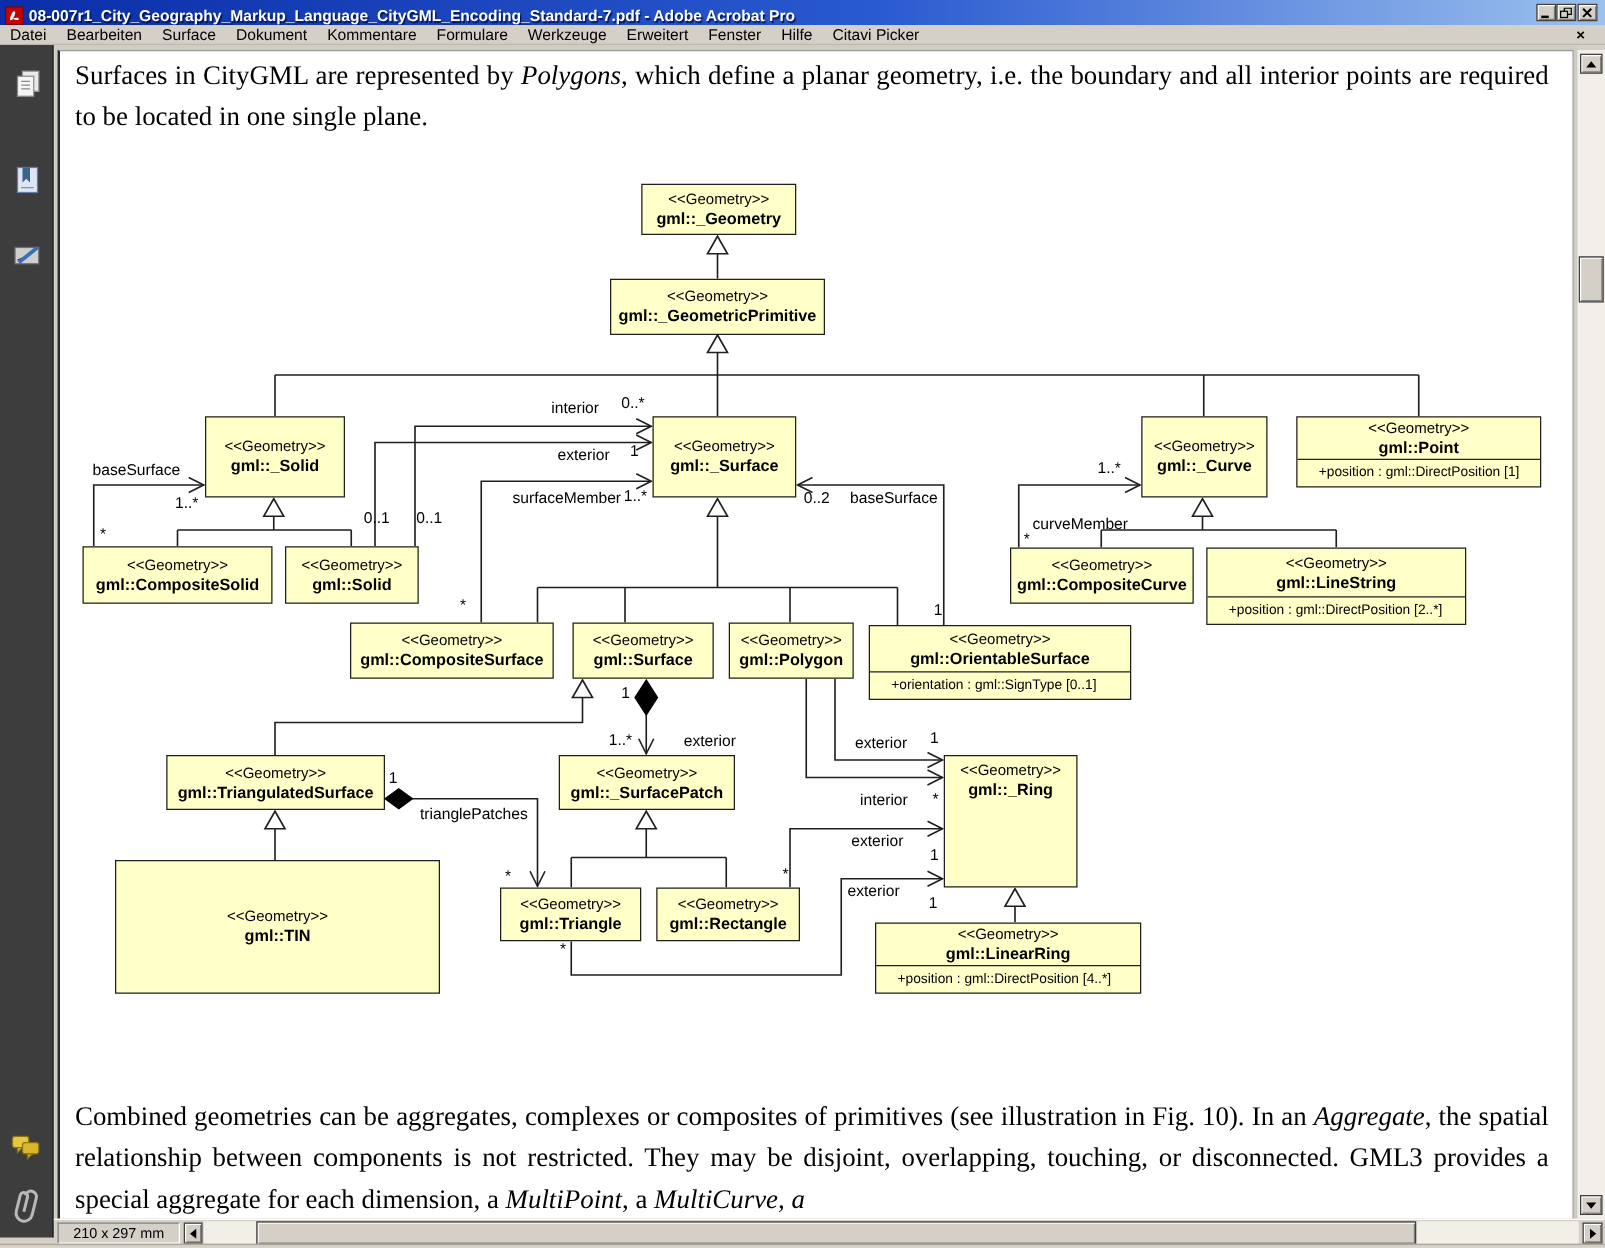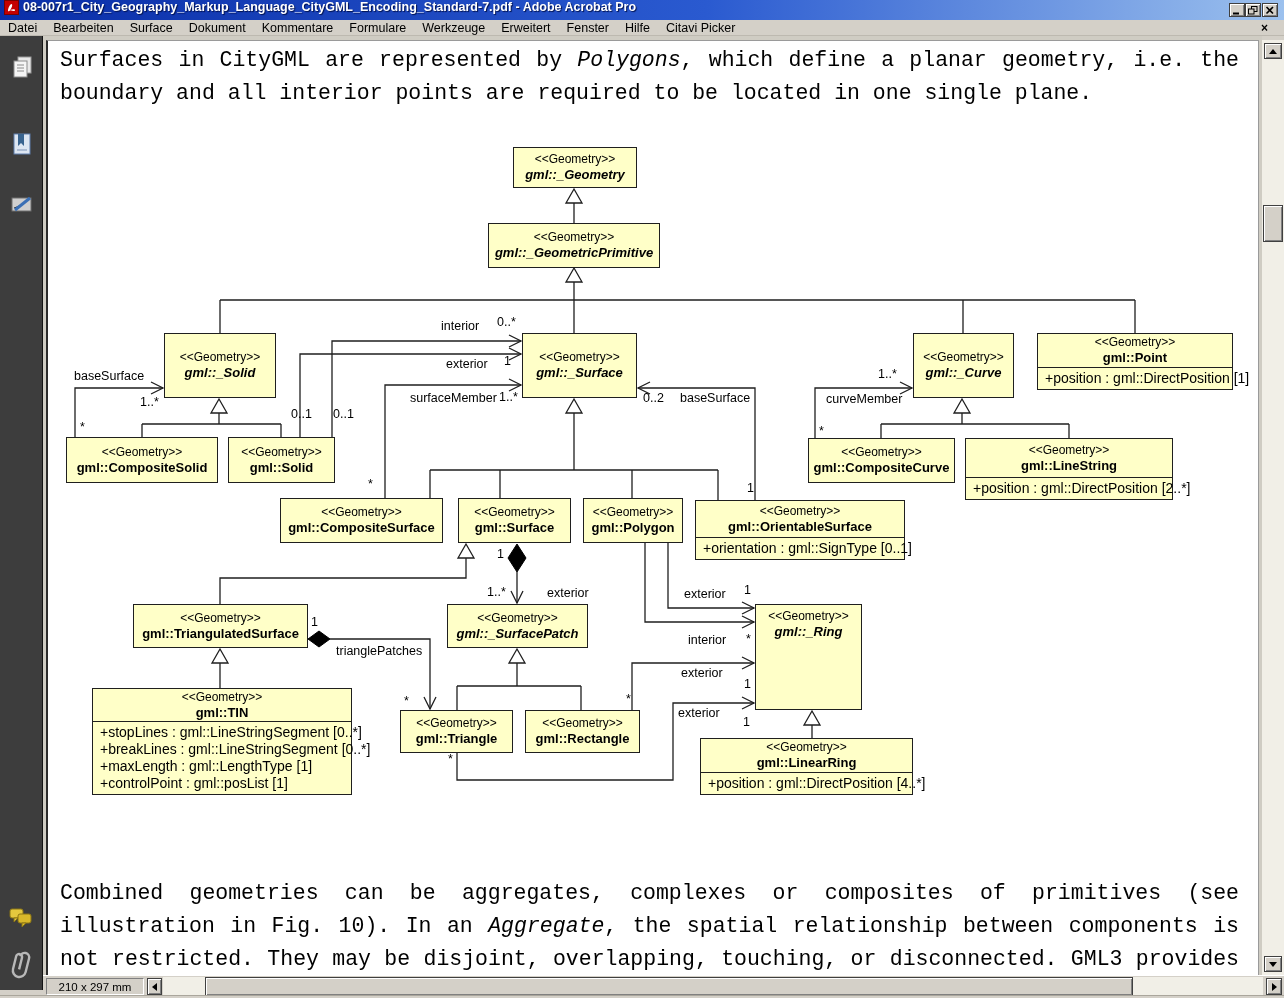--- a/index.html
+++ b/index.html
@@ -1,21 +1,21 @@
 <!DOCTYPE html>
 <html><head>
 <meta charset="utf-8">
 <title>recreation</title>
 <style>
   *{margin:0;padding:0;box-sizing:border-box}
   html,body{background:#d4d0c8}
   #win{position:relative;width:1284px;height:998px;overflow:hidden;background:#d4d0c8;font-family:"Liberation Sans",sans-serif}
 
   
-  #titlebar{position:absolute;left:0;top:0;width:1284px;height:20px;background:linear-gradient(90deg,#0a2ea8 0%,#2a5ad0 55%,#9cc1ee 100%);display:flex;align-items:flex-start;color:#fff}
+  #titlebar{position:absolute;left:0;top:0;width:1284px;height:20px;background:linear-gradient(90deg,#0a2ea8 0%,#2a5ad0 55%,#9cc1ee 100%);display:flex;align-items:flex-end;color:#fff}
   #titlebar .ttl{font-size:12.5px;font-weight:bold;margin-left:4px;white-space:nowrap;text-shadow:1px 1px 1px #00114d}
   .winbtn{position:absolute;top:3px;width:16px;height:14px;background:#d4d0c8;border:1px solid #404040;box-shadow:inset 1px 1px 0 #fff,inset -1px -1px 0 #808080;display:flex;align-items:center;justify-content:center}
   
   #menubar{position:absolute;left:0;top:20px;width:1284px;height:16px;background:#d4d0c8;display:flex;align-items:center;font-size:12.5px;color:#000;border-bottom:1px solid #bdb9b0}
   #menubar span{padding:0 8px;white-space:nowrap}
   #toolbar-close{position:absolute;right:16px;top:22px;font-weight:bold;font-size:12px;color:#000;line-height:12px}
 
   
   #sidebar{position:absolute;left:0;top:36px;width:43px;height:954px;background:#3d3d3d;border-right:1px solid #141414}
   .sbtn{position:absolute;left:7px;width:30px;height:32px;display:flex;align-items:center;justify-content:center}
@@ -33,35 +33,35 @@
   .tri.left{border-top:4px solid transparent;border-bottom:4px solid transparent;border-right:5px solid #000}
   .tri.right{border-top:4px solid transparent;border-bottom:4px solid transparent;border-left:5px solid #000}
 
   
   #statusbar{position:absolute;left:43px;top:975px;width:1241px;height:23px;background:#d4d0c8;border-top:1px solid #fff}
   #pagesize{position:absolute;left:46px;top:978px;width:98px;height:17px;background:#d4d0c8;border:1px solid;border-color:#808080 #fff #fff #808080;font-size:11.5px;display:flex;align-items:center;justify-content:center}
   #hscroll-track{position:absolute;left:163px;top:977px;width:1100px;height:19px;background:#f1efe7}
   #bottomedge{position:absolute;left:0;top:995px;width:1284px;height:3px;background:#d4d0c8;border-top:1px solid #aaa69c}
 
   
-  .serif{font-family:Liberation Mono, monospace;color:#000}
+  .serif{font-family:Liberation Serif, serif;color:#000}
   #p1,#p2{position:absolute;left:60px;width:1179px;font-size:21.5px;line-height:33px;text-align:justify}
   #p1{top:44px}
   #p2{top:877px}
   #caption{position:absolute;left:60px;top:820px;width:1179px;font-size:19px;text-align:center}
 
   
   #overlay{position:absolute;left:0;top:0;pointer-events:none}
   .ubox{position:absolute;background:#ffffc8;border:1.4px solid #1f1f1f;display:flex;flex-direction:column;text-align:center;color:#000}
   .tc{flex:1;display:flex;flex-direction:column;justify-content:center}
   .tc.top{justify-content:flex-start;padding-top:4px}
   .st{font-size:12px;line-height:15px}
   .nm{font-size:13px;line-height:16px;font-weight:bold}
-  .nm.it{font-style:italic}
-  .at{border-top:1.4px solid #1f1f1f;padding:2px 7px;font-size:14px;line-height:17px;text-align:left;white-space:nowrap}
+  .nm.it{}
+  .at{border-top:1.4px solid #1f1f1f;padding:2px 17px;font-size:11px;line-height:17px;text-align:left;white-space:nowrap}
   .dl{position:absolute;font-size:12.5px;color:#000;white-space:nowrap}
 </style>
 </head>
 <body>
 
 <div id="win">
 
   <div id="titlebar">
     <svg width="15" height="15" style="margin-left:4px">
         <rect x="0.5" y="0.5" width="14" height="14" fill="#c40000" stroke="#7a0000"></rect>
@@ -310,26 +310,20 @@
     <div class="tc top">
         <div class="st">&lt;&lt;Geometry&gt;&gt;</div>
         <div class="nm it">gml::_Ring</div>
       </div>
   </div>
   <div class="ubox" style="left:92px;top:688px;width:260px;height:107px">
     <div class="tc">
         <div class="st">&lt;&lt;Geometry&gt;&gt;</div>
         <div class="nm">gml::TIN</div>
       </div>
-    <div class="at">
-      <div>+stopLines : gml::LineStringSegment [0..*]</div>
-      <div>+breakLines : gml::LineStringSegment [0..*]</div>
-      <div>+maxLength : gml::LengthType [1]</div>
-      <div>+controlPoint : gml::posList [1]</div>
-    </div>
   </div>
   <div class="ubox" style="left:400px;top:710px;width:113px;height:43px">
     <div class="tc">
         <div class="st">&lt;&lt;Geometry&gt;&gt;</div>
         <div class="nm">gml::Triangle</div>
       </div>
   </div>
   <div class="ubox" style="left:525px;top:710px;width:115px;height:43px">
     <div class="tc">
         <div class="st">&lt;&lt;Geometry&gt;&gt;</div>
@@ -355,21 +349,21 @@
   <span class="dl" style="left:497px;top:315px">0..*</span>
   <span class="dl" style="left:446px;top:357px">exterior</span>
   <span class="dl" style="left:504px;top:354px">1</span>
   <span class="dl" style="left:410px;top:391px">surfaceMember</span>
   <span class="dl" style="left:499px;top:390px">1..*</span>
   <span class="dl" style="left:368px;top:477px">*</span>
   <span class="dl" style="left:643px;top:391px">0..2</span>
   <span class="dl" style="left:680px;top:391px">baseSurface</span>
   <span class="dl" style="left:747px;top:481px">1</span>
   <span class="dl" style="left:878px;top:367px">1..*</span>
-  <span class="dl" style="left:826px;top:392px">curveMember</span>
+  <span class="dl" style="left:826px;top:412px">curveMember</span>
   <span class="dl" style="left:819px;top:424px">*</span>
   <span class="dl" style="left:497px;top:547px">1</span>
   <span class="dl" style="left:487px;top:585px">1..*</span>
   <span class="dl" style="left:547px;top:586px">exterior</span>
   <span class="dl" style="left:311px;top:615px">1</span>
   <span class="dl" style="left:336px;top:644px">trianglePatches</span>
   <span class="dl" style="left:404px;top:694px">*</span>
   <span class="dl" style="left:684px;top:587px">exterior</span>
   <span class="dl" style="left:744px;top:583px">1</span>
   <span class="dl" style="left:688px;top:633px">interior</span>

